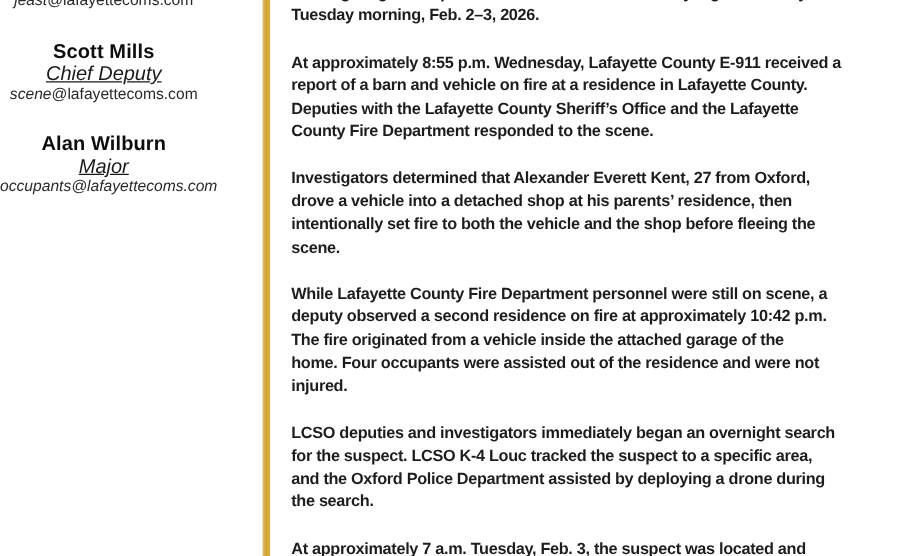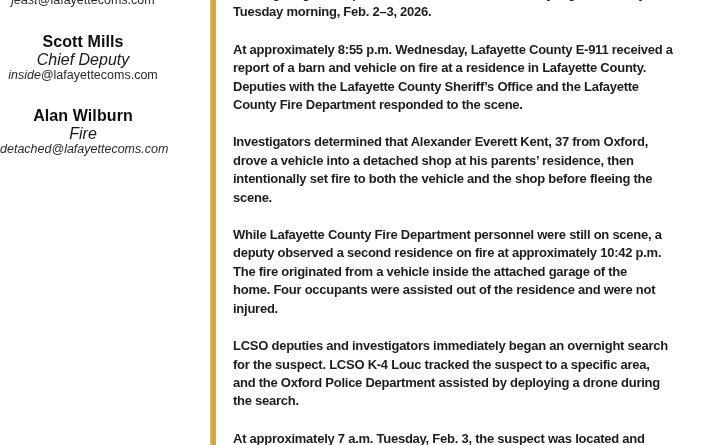--- a/index.html
+++ b/index.html
@@ -41,20 +41,21 @@
     text-align: center;
   }
   .contact-name.second {
     margin-top: 24px;
   }
   .contact-title {
     font-size: 16px;
     line-height: 17px;
     font-style: italic;
     color: #1a1a1a;
+    text-decoration: underline;
   }
   .contact-email {
     font-size: 12.5px;
     line-height: 15px;
     color: #2a2a2a;
   }
   .it { font-style: italic; }
   .up { font-style: normal; }
 
   
@@ -86,38 +87,38 @@
 </style>
 </head>
 <body>
 
 <div class="sidebar">
 
   <div class="email-top"><span class="it">jeast</span><span class="up">@lafayettecoms.com</span></div>
 
   <div class="contact-name">Scott Mills</div>
   <div class="contact-title">Chief Deputy</div>
-  <div class="contact-email"><span class="it">inside</span><span class="up">@lafayettecoms.com</span></div>
+  <div class="contact-email"><span class="it">scene</span><span class="up">@lafayettecoms.com</span></div>
 
   <div class="contact-name second">Alan Wilburn</div>
-  <div class="contact-title">Fire</div>
-  <div class="contact-email it"><span class="it">detached</span><span class="it">@lafayettecoms.com</span></div>
+  <div class="contact-title">Major</div>
+  <div class="contact-email it"><span class="it">occupants</span><span class="it">@lafayettecoms.com</span></div>
 
 </div>
 
 <div class="divider"></div>
 
 <div class="main">
   <p class="para">investigating two separate fires that occurred Monday night and early
 Tuesday morning, Feb. 2–3, 2026.</p>
   <p class="para">At approximately 8:55 p.m. Wednesday, Lafayette County E-911 received a
 report of a barn and vehicle on fire at a residence in Lafayette County.
 Deputies with the Lafayette County Sheriff’s Office and the Lafayette
 County Fire Department responded to the scene.</p>
-  <p class="para">Investigators determined that Alexander Everett Kent, 37 from Oxford,
+  <p class="para">Investigators determined that Alexander Everett Kent, 27 from Oxford,
 drove a vehicle into a detached shop at his parents’ residence, then
 intentionally set fire to both the vehicle and the shop before fleeing the
 scene.</p>
   <p class="para">While Lafayette County Fire Department personnel were still on scene, a
 deputy observed a second residence on fire at approximately 10:42 p.m.
 The fire originated from a vehicle inside the attached garage of the
 home. Four occupants were assisted out of the residence and were not
 injured.</p>
   <p class="para">LCSO deputies and investigators immediately began an overnight search
 for the suspect. LCSO K-4 Louc tracked the suspect to a specific area,

